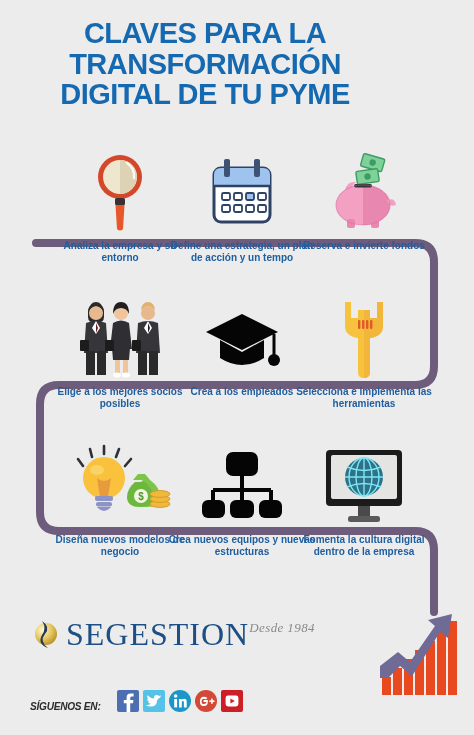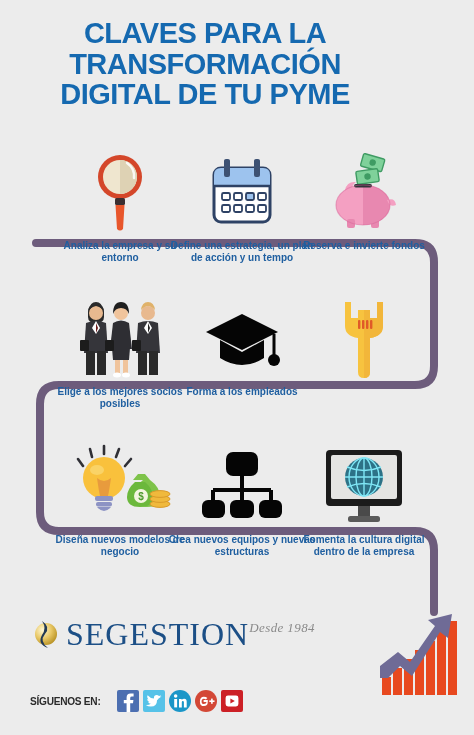--- a/index.html
+++ b/index.html
@@ -51,21 +51,21 @@
   .logo-text{display:flex;flex-direction:row;}
   .brand{
     font-family:"Liberation Serif", serif;
     font-size:32px;line-height:0.96;color:#1c4f86;letter-spacing:1px;
   }
   .tag{
     font-family:"Liberation Serif", serif;
     font-style:italic;font-size:13px;color:#8b8b8b;
     margin-top:1px;letter-spacing:.4px;
   }
-  .social-row{position:absolute;left:30px;top:690px;display:flex;align-items:center;}
+  .social-row{position:absolute;left:30px;top:690px;display:flex;align-items:flex-end;font-style:italic;}
   .follow{
     font-family:"Liberation Sans", sans-serif;
     font-weight:bold;font-size:11.5px;color:#2b2b2b;
     letter-spacing:-0.3px;margin-right:7px;
     transform:scaleX(.88);transform-origin:left center;
   }
   .sicon{width:22px;height:22px;margin-right:4px;display:flex;align-items:center;justify-content:center;}
   .growth{position:absolute;left:378px;top:600px;width:80px;height:95px;}
 </style>
 </head>
@@ -193,38 +193,39 @@
 
   <div class="cell" style="left:167px;top:294px;">
     <div class="icon-wrap">
       <svg width="80" height="84" viewBox="0 0 80 84">
         <path d="M40 18 L76 36 L40 54 L4 36 Z" fill="#050505"></path>
         <path d="M18 44 L18 62 Q40 76 62 62 L62 44 L40 56 Z" fill="#050505"></path>
         <path d="M72 38 L72 60" stroke="#050505" stroke-width="3"></path>
         <circle cx="72" cy="64" r="6" fill="#050505"></circle>
       </svg>
     </div>
-    <div class="cap">Forma a los empleados</div>
+    <div class="cap">Crea a los empleados</div>
   </div>
 
   <div class="cell" style="left:289px;top:294px;">
     <div class="icon-wrap">
       <svg width="62" height="84" viewBox="0 0 62 84">
         <path d="M18 6 L18 22 L25 22 L25 14 L37 14 L37 22 L44 22 L44 6
                  L50 6 L50 30 Q50 40 37 42 L37 76 Q37 82 31 82 Q25 82 25 76
                  L25 42 Q12 40 12 30 L12 6 Z" fill="#f7c33f"></path>
         <path d="M31 6 L31 82 Q37 82 37 76 L37 42 Q50 40 50 30 L50 6 L44 6 L44 22 L37 22 L37 14 L31 14 Z" fill="#f2b63a"></path>
         <g fill="#e05a28">
           <rect x="25" y="24" width="2.4" height="9" rx="1"></rect>
           <rect x="29" y="24" width="2.4" height="9" rx="1"></rect>
           <rect x="33" y="24" width="2.4" height="9" rx="1"></rect>
           <rect x="37" y="24" width="2.4" height="9" rx="1"></rect>
         </g>
       </svg>
     </div>
+    <div class="cap">Selecciona e implementa las herramientas</div>
   </div>
 
   <div class="cell" style="left:45px;top:442px;">
     <div class="icon-wrap">
       <svg width="106" height="84" viewBox="0 0 106 84">
         <g stroke="#2f2f35" stroke-width="2.6" stroke-linecap="round">
           <line x1="16" y1="22" x2="11" y2="15"></line>
           <line x1="25" y1="13" x2="23" y2="5"></line>
           <line x1="37" y1="10" x2="37" y2="2"></line>
           <line x1="49" y1="13" x2="52" y2="5"></line>

